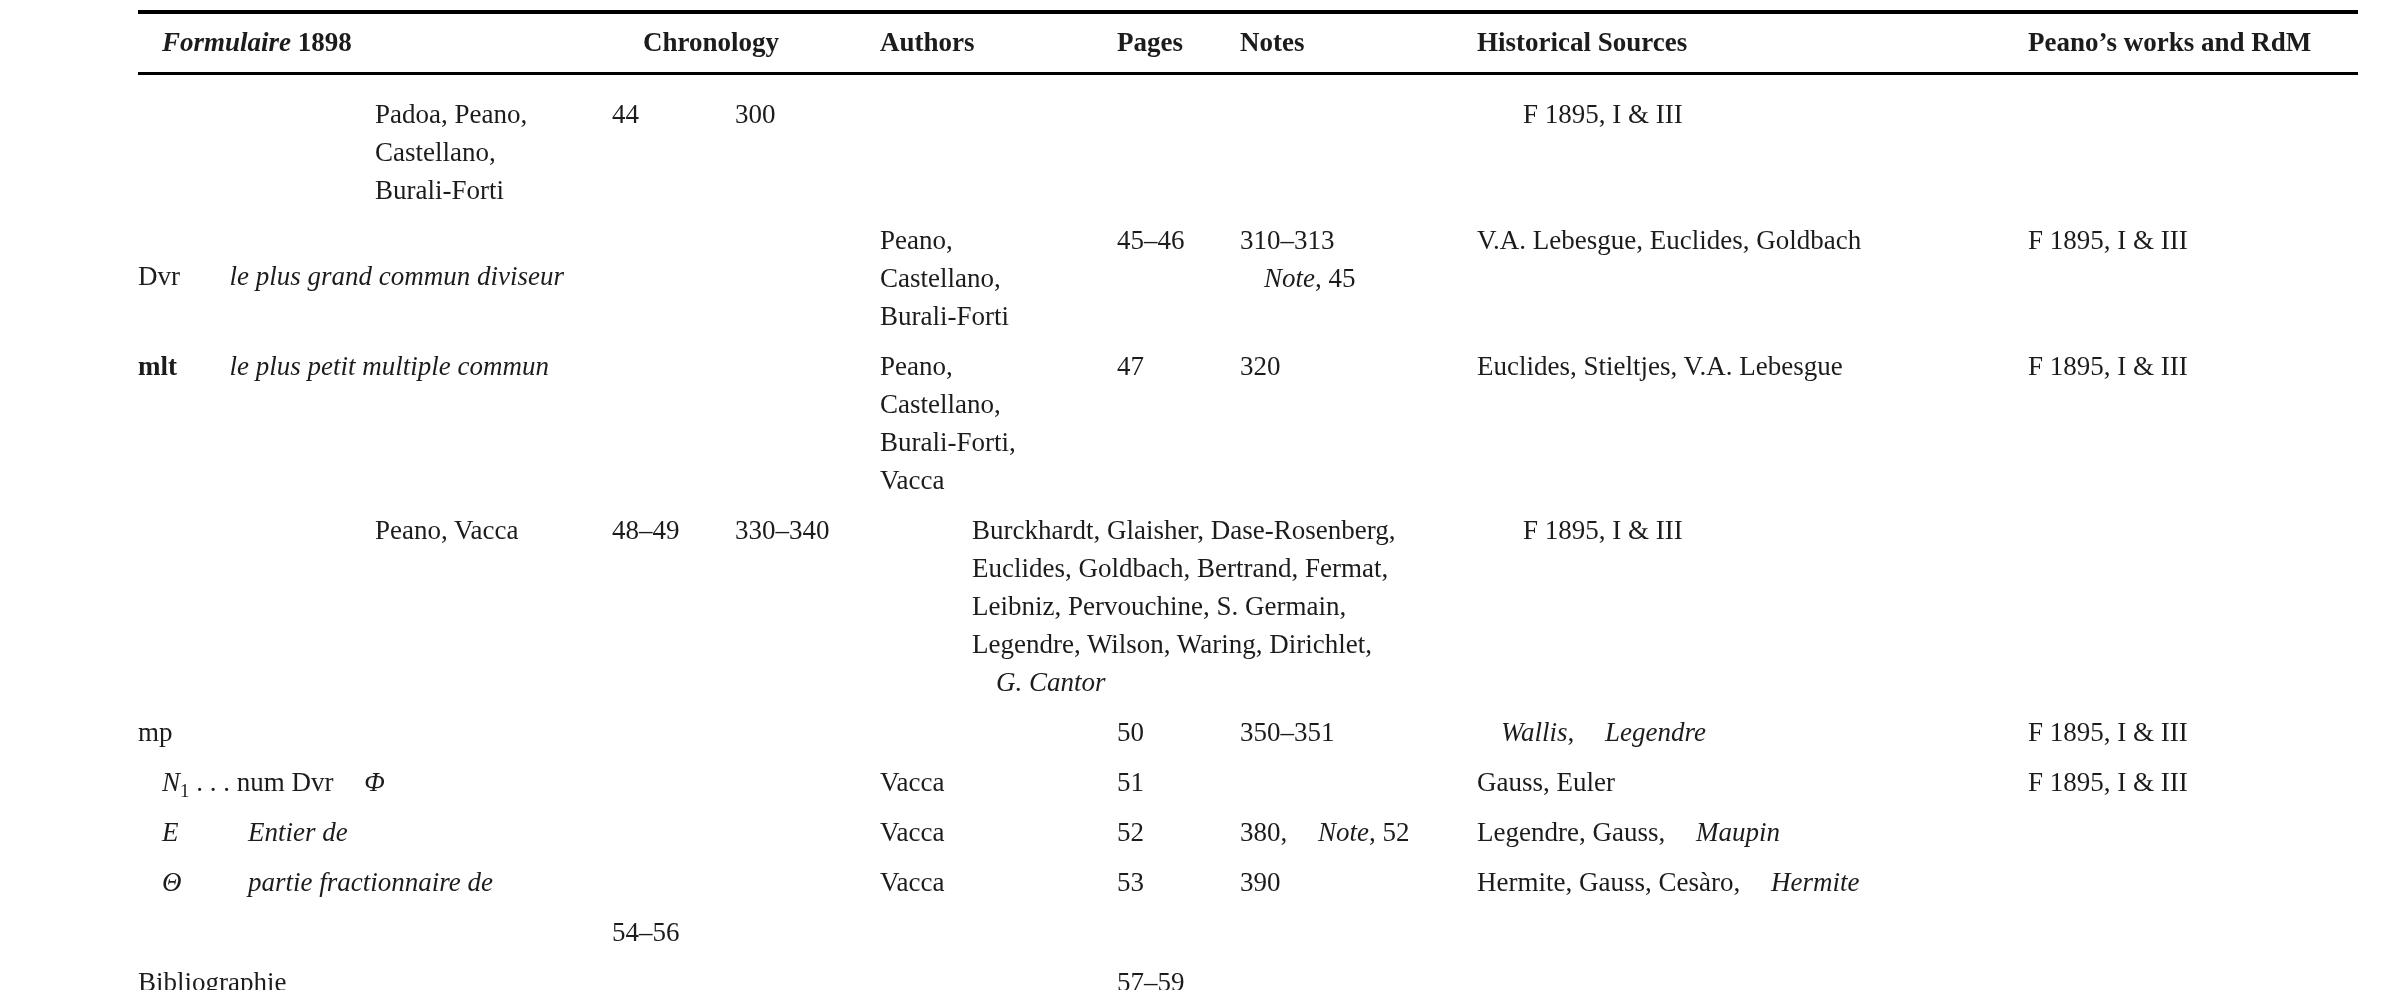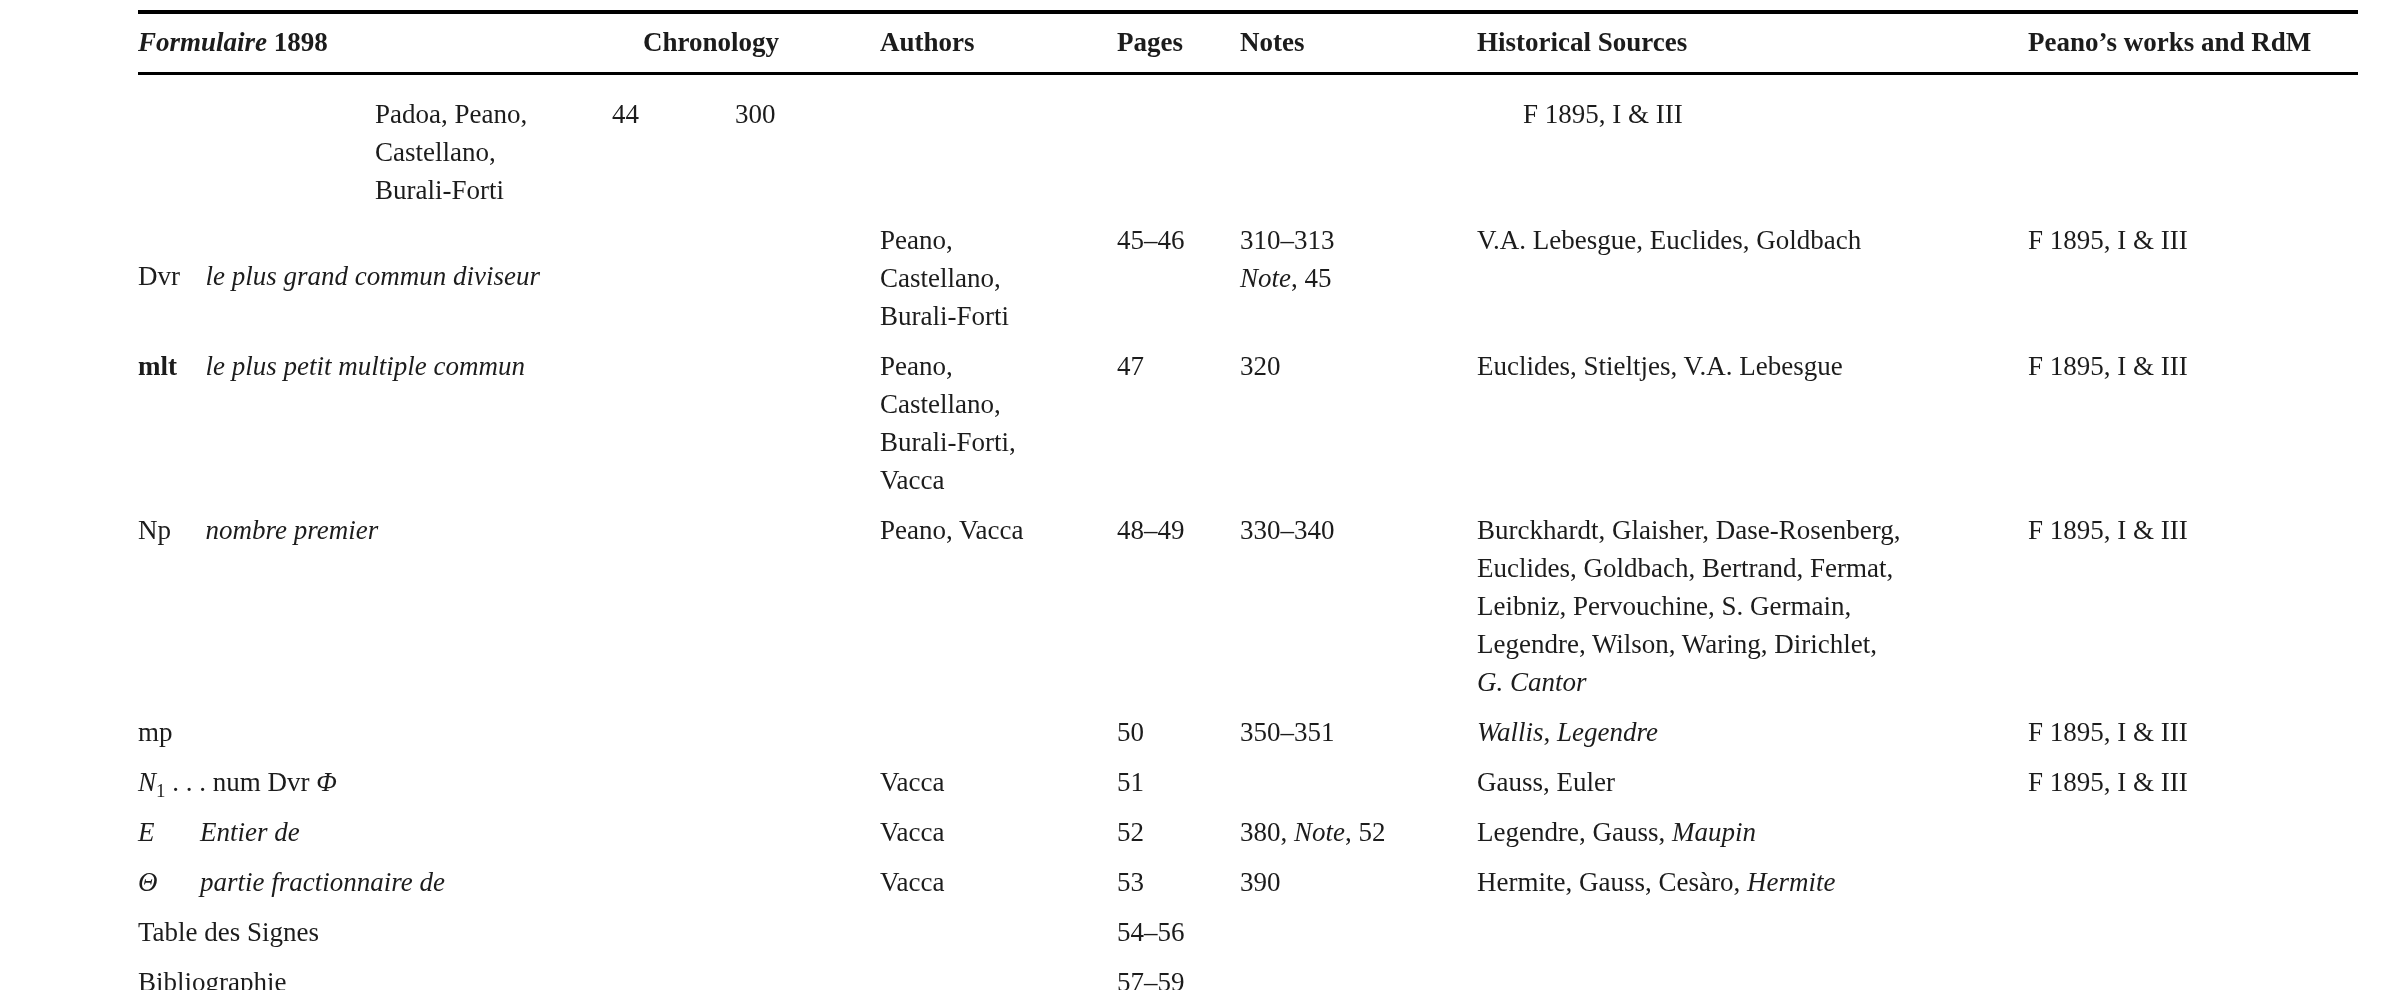--- a/index.html
+++ b/index.html
@@ -28,21 +28,21 @@
   .body-row { margin-bottom: 12px; }
   .cell { flex: 0 0 auto; padding-right: 18px; }
   .line { line-height: 38px; white-space: nowrap; }
   .col-0 { width: 505px; }
   .col-1 { width: 237px; }
   .col-2 { width: 237px; }
   .col-3 { width: 123px; }
   .col-4 { width: 237px; }
   .col-5 { width: 551px; }
   .col-6 { width: 330px; }
-  .it { font-style: italic; }
+  .it { font-style: italic; margin-left: 24px; }
   .sym { display: inline-block; }
   sub { font-size: 70%; line-height: 0; }
 </style>
 </head>
 <body>
 
 <div class="table-wrap">
   <div class="rule rule-top"></div>
   <div class="trow header-row">
       <div class="cell col-0">
@@ -129,23 +129,20 @@
           <div class="line"><span>320</span></div>
         </div>
         <div class="cell col-5">
           <div class="line"><span>Euclides, Stieltjes, V.A. Lebesgue</span></div>
         </div>
         <div class="cell col-6">
           <div class="line"><span>F 1895, I &amp; III</span></div>
         </div>
       </div>
       <div class="trow body-row">
-        <div class="cell col-0">
-          <div class="line"><span class="sym" style="width: 2.5em;">Np</span><span class="it">nombre premier</span></div>
-        </div>
         <div class="cell col-1"></div>
         <div class="cell col-2">
           <div class="line"><span>Peano, Vacca</span></div>
         </div>
         <div class="cell col-3">
           <div class="line"><span>48–49</span></div>
         </div>
         <div class="cell col-4">
           <div class="line"><span>330–340</span></div>
         </div>
@@ -230,23 +227,20 @@
         </div>
         <div class="cell col-4">
           <div class="line"><span>390</span></div>
         </div>
         <div class="cell col-5">
           <div class="line"><span>Hermite, Gauss, Cesàro, </span><span class="it">Hermite</span></div>
         </div>
         <div class="cell col-6"></div>
       </div>
       <div class="trow body-row">
-        <div class="cell col-0">
-          <div class="line"><span>Table des Signes</span></div>
-        </div>
         <div class="cell col-1"></div>
         <div class="cell col-2"></div>
         <div class="cell col-3">
           <div class="line"><span>54–56</span></div>
         </div>
         <div class="cell col-4"></div>
         <div class="cell col-5"></div>
         <div class="cell col-6"></div>
       </div>
       <div class="trow body-row">

